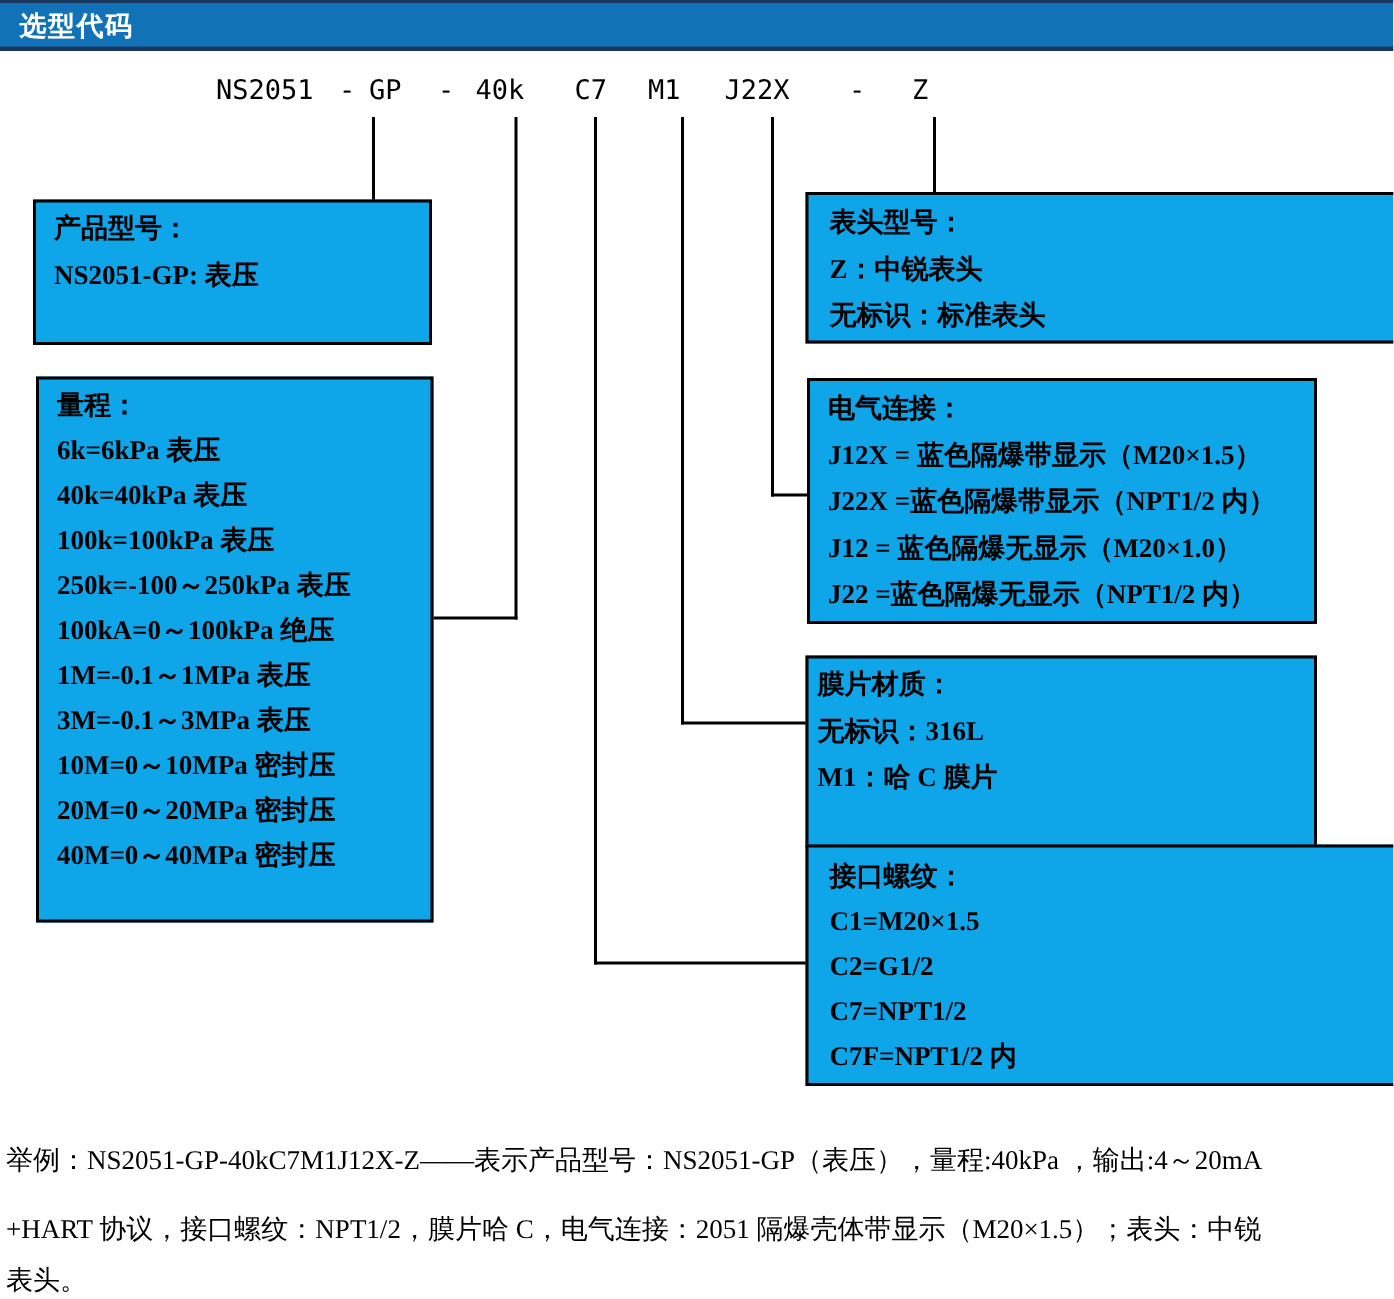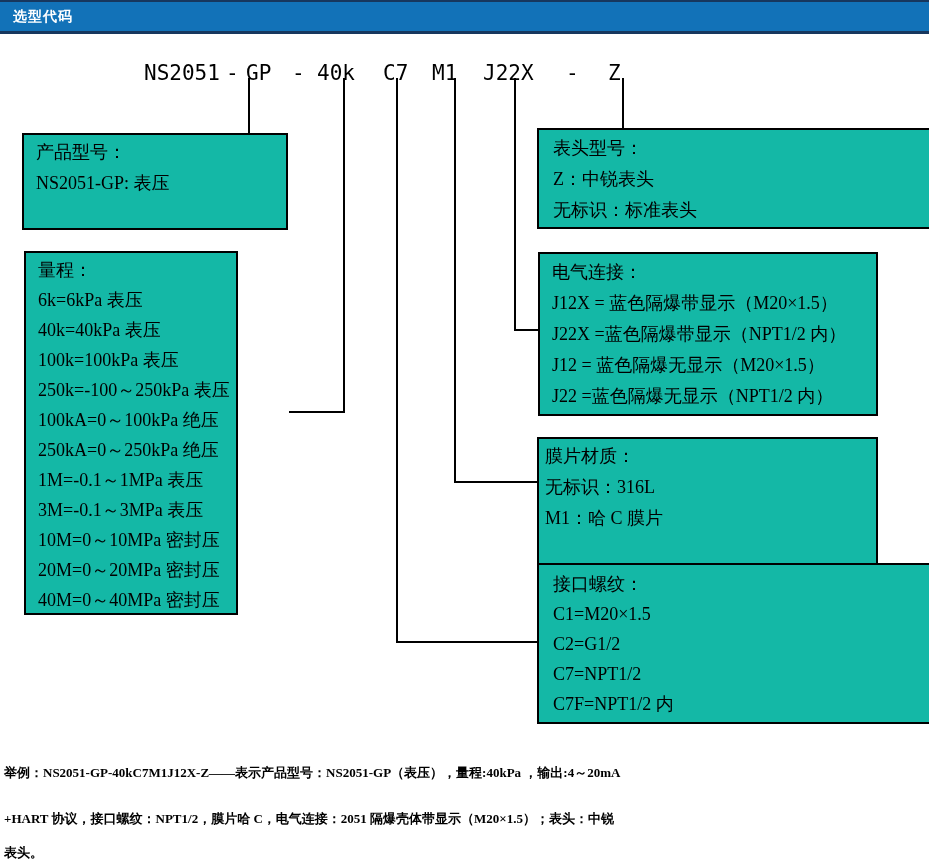--- a/index.html
+++ b/index.html
@@ -6,39 +6,39 @@
   .page{
     position:relative;width:929px;height:866px;background:#ffffff;
     font-family:"Liberation Serif","DejaVu Serif",serif;color:#000;overflow:hidden;
   }
   
   .header-bar{
     position:absolute;left:0;top:0;width:929px;height:29px;
     background:#1272b8;border-top:2px solid #17375e;border-bottom:3px solid #17375e;
     display:flex;align-items:center;
   }
-  .header-title{color:#ffffff;font-weight:bold;font-size:14px;padding-left:13px;letter-spacing:1px;
+  .header-title{color:#ffffff;font-weight:bold;font-size:18px;padding-left:13px;letter-spacing:1px;
     font-family:"Liberation Sans","DejaVu Sans",sans-serif;}
   
   .code-seg{
-    position:absolute;top:50px;font-size:21px;line-height:22px;
-    font-family:"DejaVu Sans Mono","Liberation Mono",monospace;white-space:pre;margin-top:12px;
+    position:absolute;top:50px;font-size:18px;line-height:22px;
+    font-family:"DejaVu Sans Mono","Liberation Mono",monospace;white-space:pre;
   }
   
   .vline{position:absolute;width:2px;background:#000;}
   .hline{position:absolute;height:2px;background:#000;}
   
   .box{
-    position:absolute;box-sizing:border-box;border:2px solid #000;background:#14b8a6;
-    padding:2px 12px;overflow:hidden;
+    position:absolute;box-sizing:border-box;border:2px solid #000;background:#0ea5e9;
+    padding:2px 12px;overflow:hidden;font-weight:bold;
   }
   .box-line{font-size:18px;line-height:30px;white-space:nowrap;}
   .box.lh31 .box-line{line-height:31px;}
   
-  .example-line{position:absolute;left:4px;width:922px;font-size:13px;line-height:26px;white-space:nowrap;font-weight:bold;}
+  .example-line{position:absolute;left:4px;width:922px;font-size:18px;line-height:26px;white-space:nowrap;}
 </style>
 </head>
 <body>
 
 <div class="page">
 
   <div class="header-bar">
     <span class="header-title">选型代码</span>
   </div>
 
@@ -64,46 +64,45 @@
   <div class="hline" style="left:454px;top:481px;width:86px"></div>
   <div class="vline" style="left:514px;top:78px;height:253px"></div>
   <div class="hline" style="left:514px;top:329px;width:26px"></div>
   <div class="vline" style="left:622px;top:78px;height:52px"></div>
 
   <div class="box lh31" style="left:22px;top:133px;width:266px;height:97px">
     <div class="box-line">产品型号：</div>
     <div class="box-line">NS2051-GP: 表压</div>
   </div>
 
-  <div class="box" style="left:24px;top:251px;width:214px;height:364px">
+  <div class="box" style="left:24px;top:251px;width:265px;height:364px">
     <div class="box-line">量程：</div>
     <div class="box-line">6k=6kPa 表压</div>
     <div class="box-line">40k=40kPa 表压</div>
     <div class="box-line">100k=100kPa 表压</div>
     <div class="box-line">250k=-100～250kPa 表压</div>
     <div class="box-line">100kA=0～100kPa 绝压</div>
-    <div class="box-line">250kA=0～250kPa 绝压</div>
     <div class="box-line">1M=-0.1～1MPa 表压</div>
     <div class="box-line">3M=-0.1～3MPa 表压</div>
     <div class="box-line">10M=0～10MPa 密封压</div>
     <div class="box-line">20M=0～20MPa 密封压</div>
     <div class="box-line">40M=0～40MPa 密封压</div>
   </div>
 
   <div class="box lh31" style="left:537px;top:128px;width:401px;height:101px;padding:3px 14px">
     <div class="box-line">表头型号：</div>
     <div class="box-line">Z：中锐表头</div>
     <div class="box-line">无标识：标准表头</div>
   </div>
 
   <div class="box lh31" style="left:538px;top:252px;width:340px;height:164px;padding:3px 12px">
     <div class="box-line">电气连接：</div>
     <div class="box-line">J12X = 蓝色隔爆带显示（M20×1.5）</div>
     <div class="box-line">J22X =蓝色隔爆带显示（NPT1/2 内）</div>
-    <div class="box-line">J12 = 蓝色隔爆无显示（M20×1.5）</div>
+    <div class="box-line">J12 = 蓝色隔爆无显示（M20×1.0）</div>
     <div class="box-line">J22 =蓝色隔爆无显示（NPT1/2 内）</div>
   </div>
 
   <div class="box lh31" style="left:537px;top:437px;width:341px;height:128px;padding:2px 6px">
     <div class="box-line">膜片材质：</div>
     <div class="box-line">无标识：316L</div>
     <div class="box-line">M1：哈 C 膜片</div>
   </div>
 
   <div class="box" style="left:537px;top:563px;width:403px;height:161px;padding:4px 14px">

